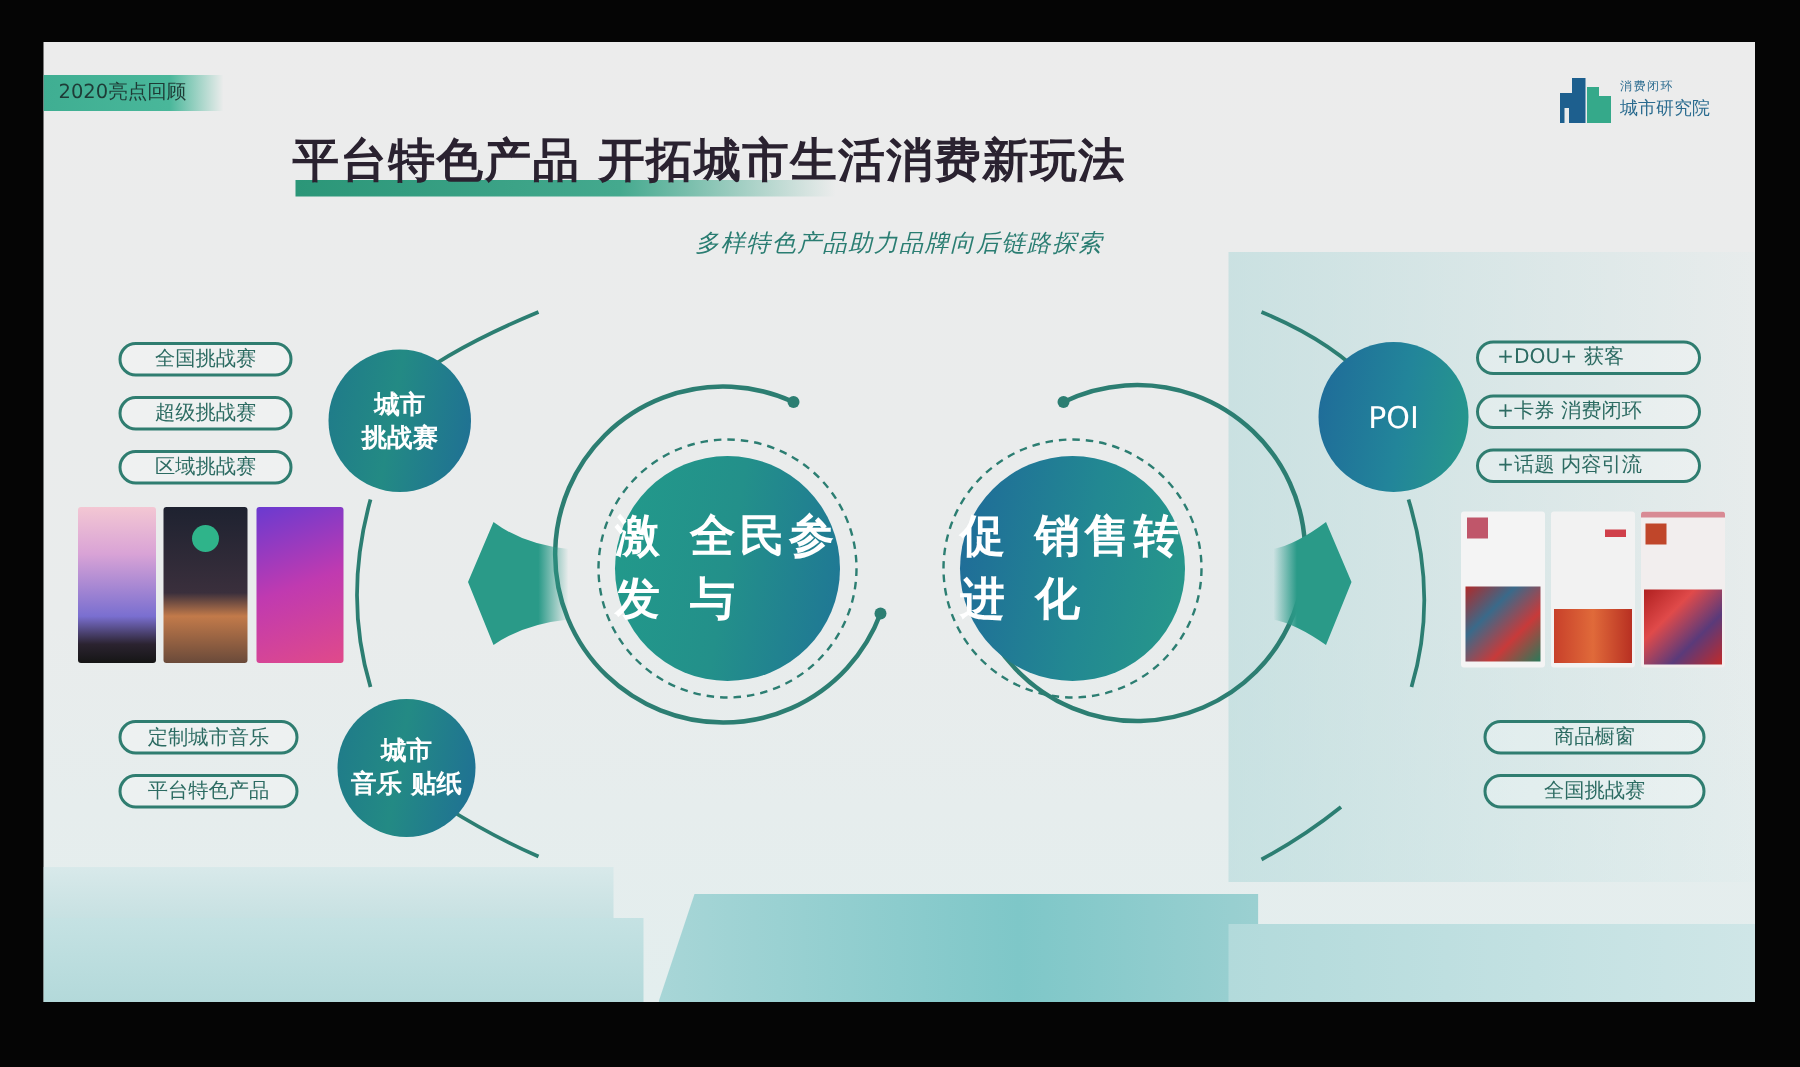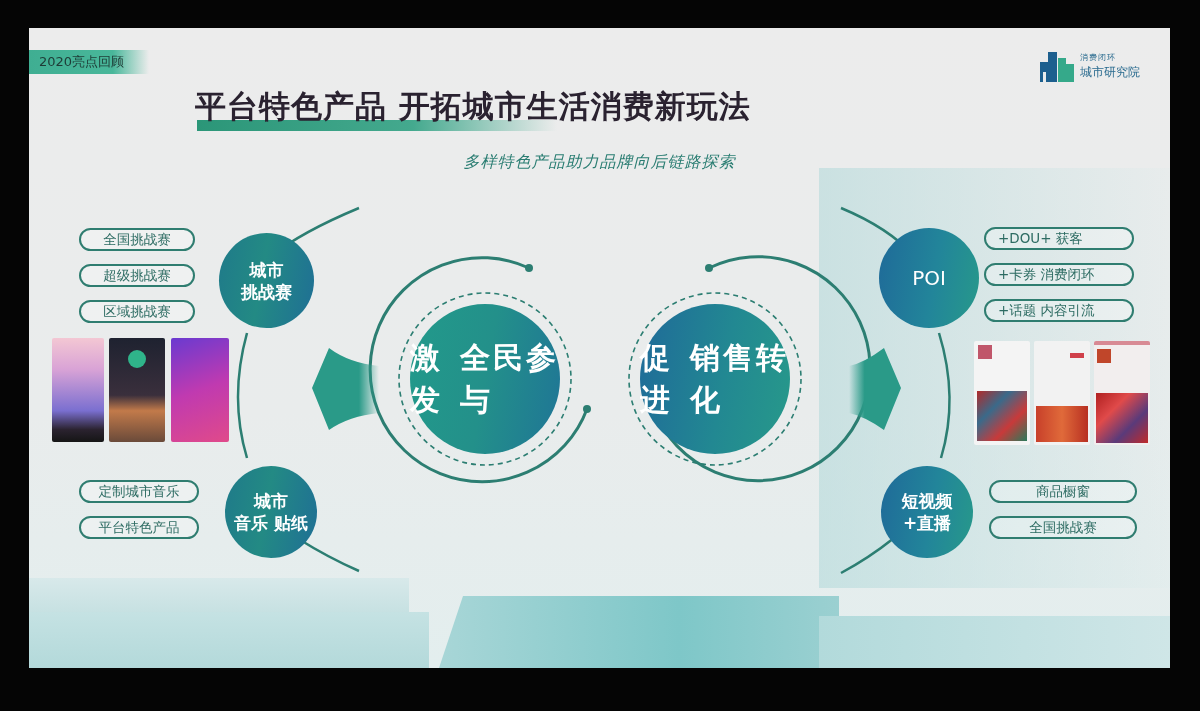--- a/index.html
+++ b/index.html
@@ -180,20 +180,16 @@
   <div class="thumb" style="left:1005px;top:313px;width:56px;height:104px;background:#f2f2f2;">
     <div style="position:absolute;left:36px;top:12px;width:14px;height:5px;background:#d0404a;"></div>
     <div style="position:absolute;left:2px;top:65px;width:52px;height:36px;background:linear-gradient(90deg,#c8402a,#e06a3a,#b83022);"></div>
   </div>
   <div class="thumb" style="left:1065px;top:313px;width:56px;height:104px;background:#f2eeee;">
     <div style="position:absolute;left:0;top:0;width:56px;height:4px;background:#d88a94;"></div>
     <div style="position:absolute;left:3px;top:8px;width:14px;height:14px;background:#c0462a;"></div>
     <div style="position:absolute;left:2px;top:52px;width:52px;height:50px;background:linear-gradient(135deg,#b02020,#e04a4a,#5a3a7a,#c02a2a);"></div>
   </div>
 
-  <div class="node r" style="left:852px;top:438px;width:92px;height:92px;">
-    <span style="white-space:pre-line">短视频
-+直播</span>
-  </div>
   <div class="pill" style="left:960px;top:452px;width:148px;">商品橱窗</div>
   <div class="pill" style="left:960px;top:488px;width:148px;">全国挑战赛</div>
 
 </div>
 
 </body></html>

